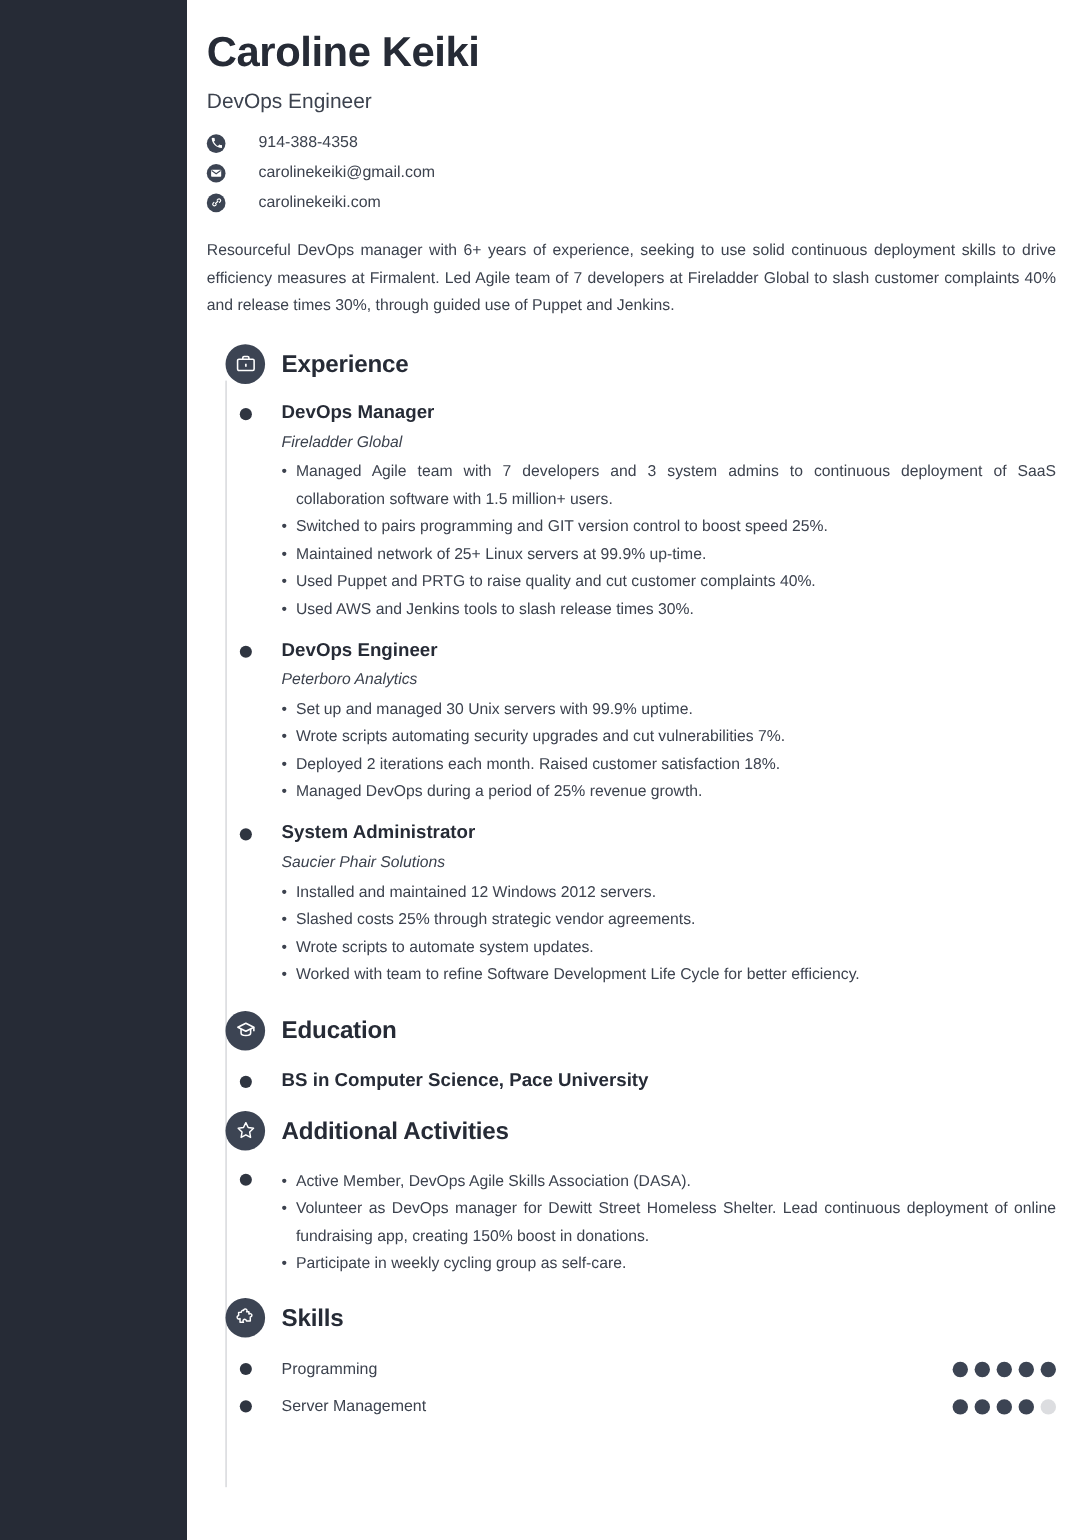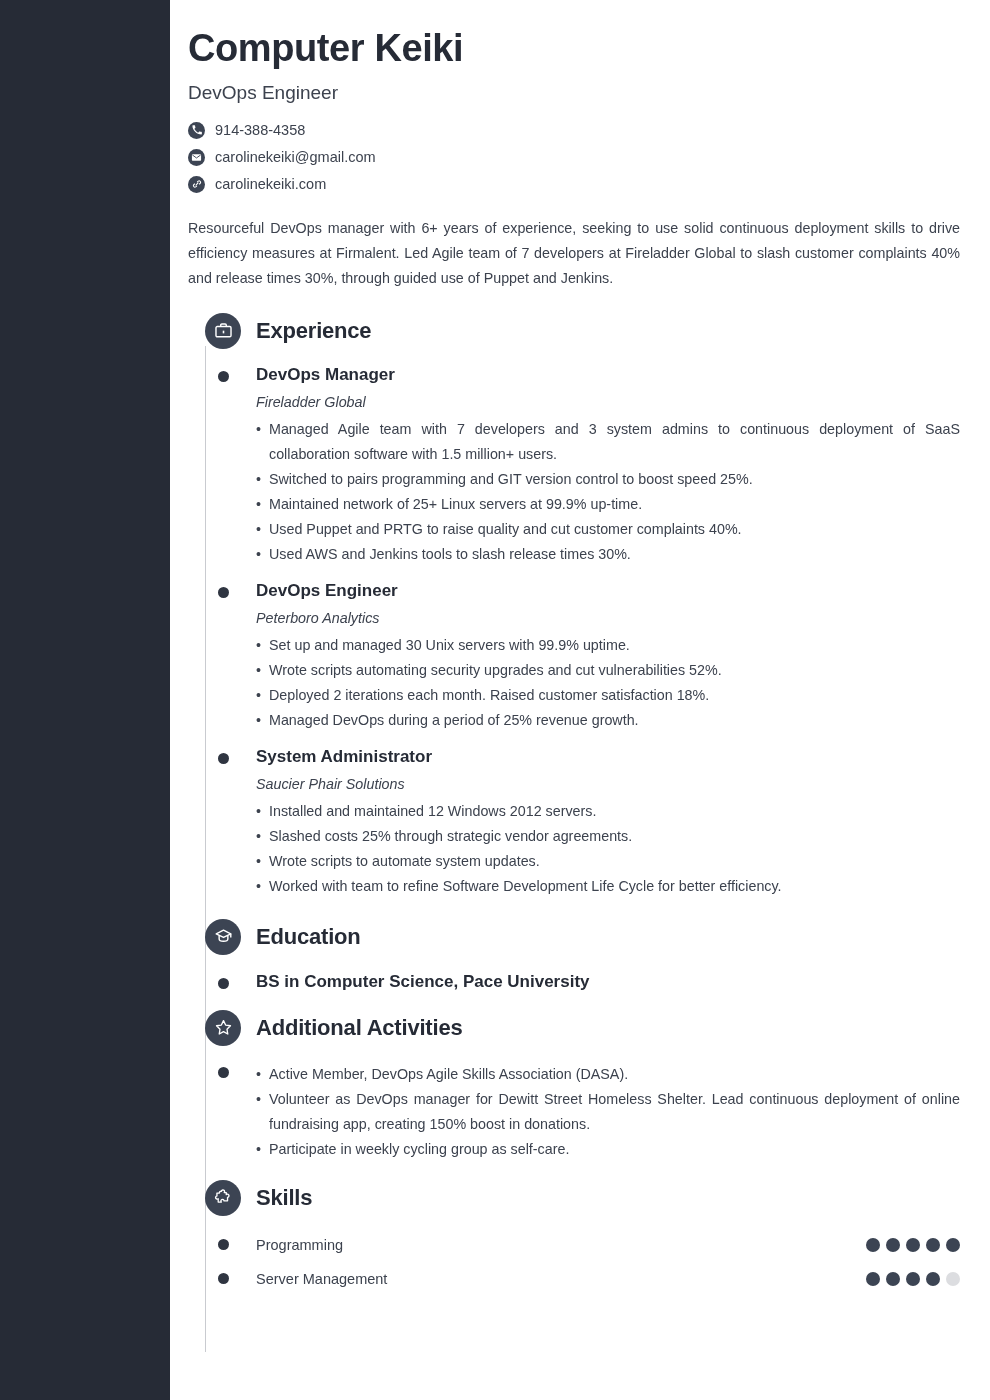--- a/index.html
+++ b/index.html
@@ -69,20 +69,21 @@
     color: #3c424e;
   }
 
   .contacts { margin-top: 17px; }
 
   .contact-row {
     display: flex;
     align-items: center;
     margin-bottom: 8px;
     height: 19px;
+    gap: 20px;
   }
 
   .contact-icon {
     width: 17px; height: 17px;
     border-radius: 50%;
     background: #3c4453;
     display: flex;
     align-items: center;
     justify-content: center;
     flex: none;
@@ -238,21 +239,21 @@
   <div class="rail"></div>
 
   <div class="date-label" style="top:363px">2015 - 2018</div>
   <div class="date-label" style="top:578px">2013 - 2015</div>
   <div class="date-label" style="top:768px">2012 - 2013</div>
   <div class="date-label" style="top:982px">2008 - 2012</div>
 
   <div class="main">
 
     <div class="header">
-      <div class="name">Computer Keiki</div>
+      <div class="name">Caroline Keiki</div>
       <div class="job-title">DevOps Engineer</div>
 
       <div class="contacts">
 
         <div class="contact-row">
           <span class="contact-icon">
             <svg width="10" height="10" viewBox="0 0 24 24" fill="#fff">
               <path d="M6.6 10.8c1.9 3.7 4.9 6.7 8.6 8.6l2.9-2.9c.4-.4.9-.5 1.3-.3 1.5.5 3 .8 4.6.8.7 0 1.2.6 1.2 1.2V23c0 .7-.6 1.2-1.2 1.2C11.6 24.2 0 12.6 0 .8 0 .1.6-.4 1.2-.4H6c.7 0 1.2.6 1.2 1.2 0 1.6.3 3.2.8 4.6.2.5.1 1-.3 1.3l-2.9 2.9z" transform="translate(1 1) scale(0.9)"></path>
             </svg>
           </span>
@@ -309,21 +310,21 @@
           <li>Used AWS and Jenkins tools to slash release times 30%.</li>
         </ul>
       </div>
 
       <div class="entry" style="margin-top:14px;">
         <span class="dot" style="top:6px"></span>
         <div class="entry-title">DevOps Engineer</div>
         <div class="entry-org">Peterboro Analytics</div>
         <ul class="bullets">
           <li>Set up and managed 30 Unix servers with 99.9% uptime.</li>
-          <li>Wrote scripts automating security upgrades and cut vulnerabilities 52%.</li>
+          <li>Wrote scripts automating security upgrades and cut vulnerabilities 7%.</li>
           <li>Deployed 2 iterations each month. Raised customer satisfaction 18%.</li>
           <li>Managed DevOps during a period of 25% revenue growth.</li>
         </ul>
       </div>
 
       <div class="entry" style="margin-top:14px;">
         <span class="dot" style="top:6px"></span>
         <div class="entry-title">System Administrator</div>
         <div class="entry-org">Saucier Phair Solutions</div>
         <ul class="bullets">

